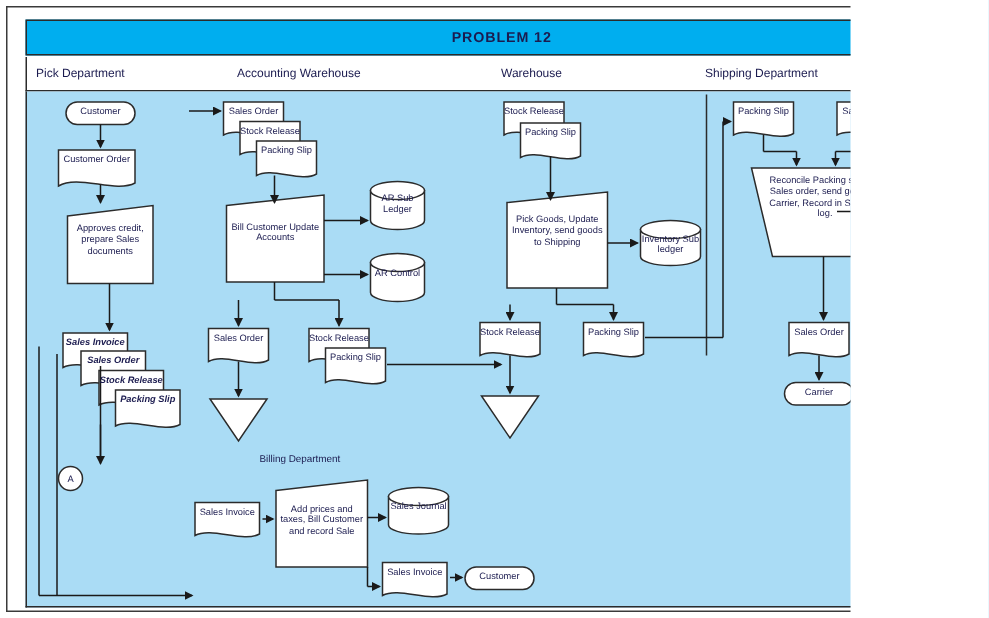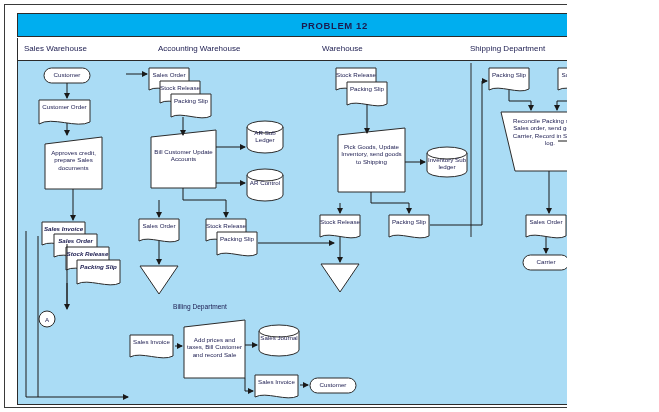--- a/index.html
+++ b/index.html
@@ -20,23 +20,23 @@
 <body>
 
 <div id="page">
   <div id="frame">
 
     <div id="titlebar">
       <span>Problem 12</span>
     </div>
 
     <div id="headerrow">
-      <div class="colhead" style="left:6px">Sales Warehouse</div>
+      <div class="colhead" style="left:6px">Pick Department</div>
       <div class="colhead" style="left:140px">Accounting Warehouse</div>
-      <div class="colhead" style="left:304px">Warehouse</div>
+      <div class="colhead" style="left:316px">Warehouse</div>
       <div class="colhead" style="left:452px">Shipping Department</div>
     </div>
 
     <div id="canvas">
 
       <svg class="layer" viewBox="0 0 635 344">
         <defs>
           <marker id="ar" markerWidth="6" markerHeight="6" refX="5" refY="3" orient="auto">
             <path d="M0,0 L6,3 L0,6 z" fill="#1a1a1a"></path>
           </marker>

